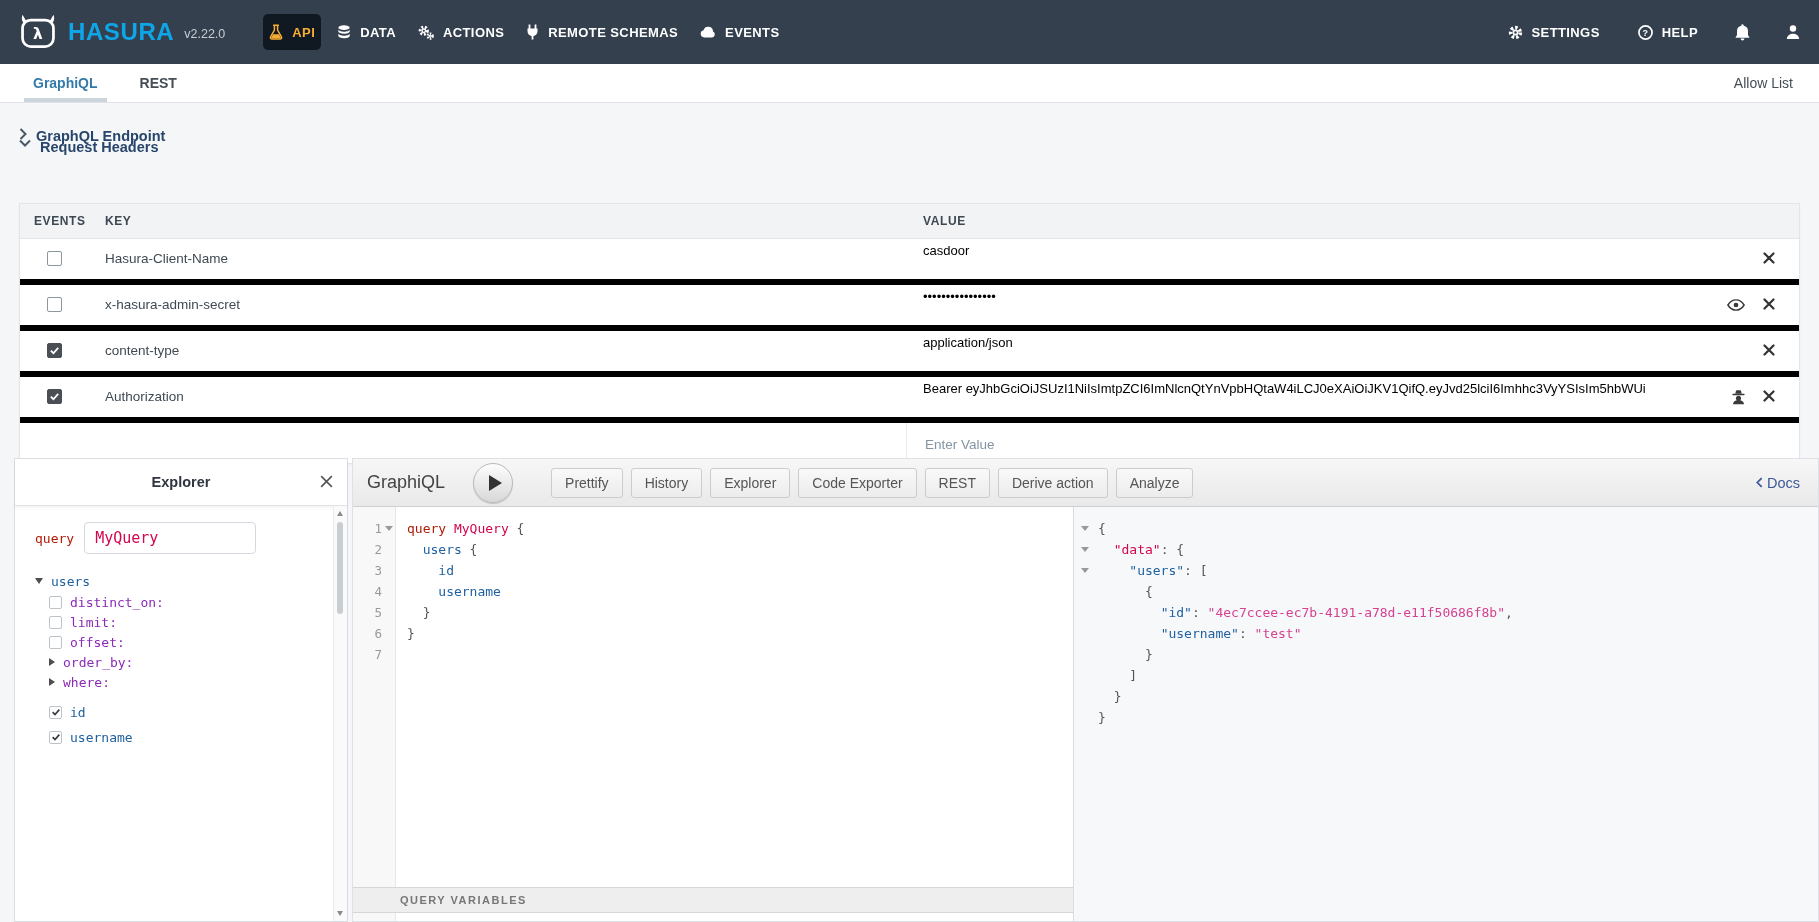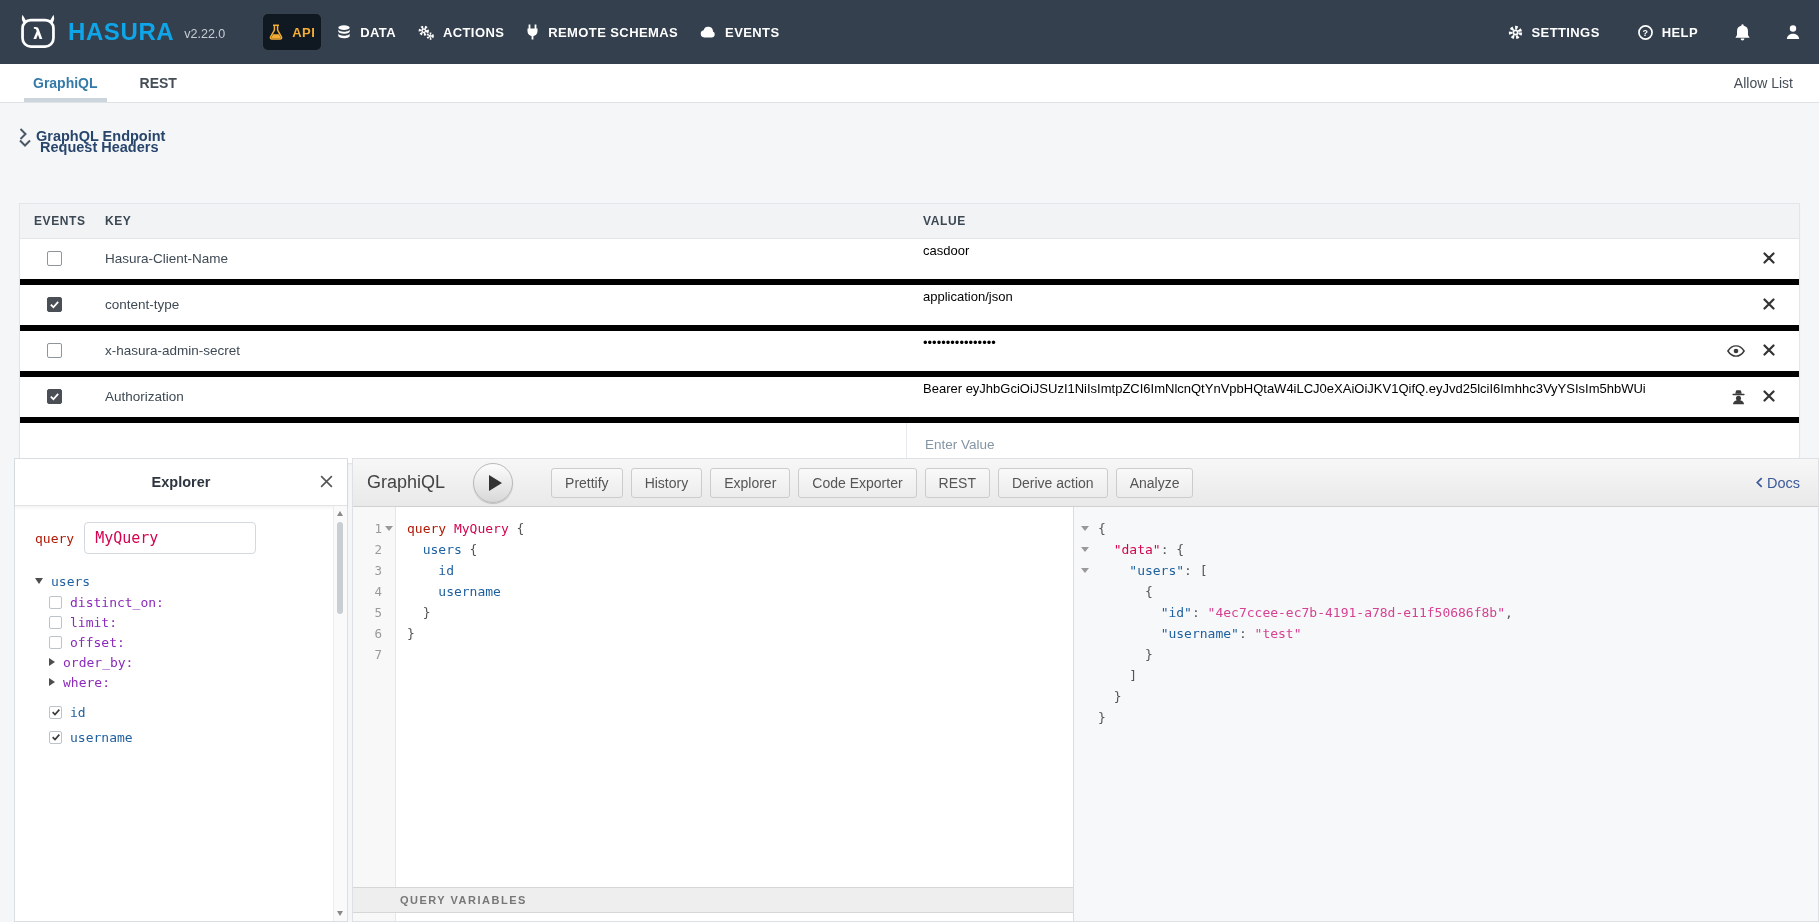--- a/index.html
+++ b/index.html
@@ -267,44 +267,44 @@
     <div class="tkey">Hasura-Client-Name</div>
     <div class="tval">casdoor</div>
     <span class="row-icon pos-x">
       <svg width="12" height="12" viewBox="0 0 12 12" stroke="#333" stroke-width="2.2" stroke-linecap="round">
           <path d="M1.5 1.5l9 9M10.5 1.5l-9 9"></path>
         </svg>
     </span>
   </div>
 
   <div class="trow">
-    <div class="cb checked">
-      <svg width="11" height="11" viewBox="0 0 12 12">
-          <path d="M2 6.2l2.8 2.8L10 3.2" fill="none" stroke="#fff" stroke-width="2"></path>
-        </svg>
-    </div>
-    <div class="tkey">content-type</div>
-    <div class="tval">application/json</div>
-    <span class="row-icon pos-x">
-      <svg width="12" height="12" viewBox="0 0 12 12" stroke="#333" stroke-width="2.2" stroke-linecap="round">
-          <path d="M1.5 1.5l9 9M10.5 1.5l-9 9"></path>
-        </svg>
-    </span>
-  </div>
-
-  <div class="trow">
     <div class="cb"></div>
     <div class="tkey">x-hasura-admin-secret</div>
     <div class="tval">••••••••••••••••</div>
     <span class="row-icon pos-eye">
       <svg width="18" height="12" viewBox="0 0 20 13">
         <path d="M1 6.5C3.8 2 7 .8 10 .8s6.2 1.2 9 5.7c-2.8 4.5-6 5.7-9 5.7S3.8 11 1 6.5z" fill="none" stroke="#3a3a3a" stroke-width="1.6"></path>
         <circle cx="10" cy="6.5" r="2.6" fill="#3a3a3a"></circle>
       </svg>
     </span>
+    <span class="row-icon pos-x">
+      <svg width="12" height="12" viewBox="0 0 12 12" stroke="#333" stroke-width="2.2" stroke-linecap="round">
+          <path d="M1.5 1.5l9 9M10.5 1.5l-9 9"></path>
+        </svg>
+    </span>
+  </div>
+
+  <div class="trow">
+    <div class="cb checked">
+      <svg width="11" height="11" viewBox="0 0 12 12">
+          <path d="M2 6.2l2.8 2.8L10 3.2" fill="none" stroke="#fff" stroke-width="2"></path>
+        </svg>
+    </div>
+    <div class="tkey">content-type</div>
+    <div class="tval">application/json</div>
     <span class="row-icon pos-x">
       <svg width="12" height="12" viewBox="0 0 12 12" stroke="#333" stroke-width="2.2" stroke-linecap="round">
           <path d="M1.5 1.5l9 9M10.5 1.5l-9 9"></path>
         </svg>
     </span>
   </div>
 
   <div class="trow">
     <div class="cb checked">
       <svg width="11" height="11" viewBox="0 0 12 12">

